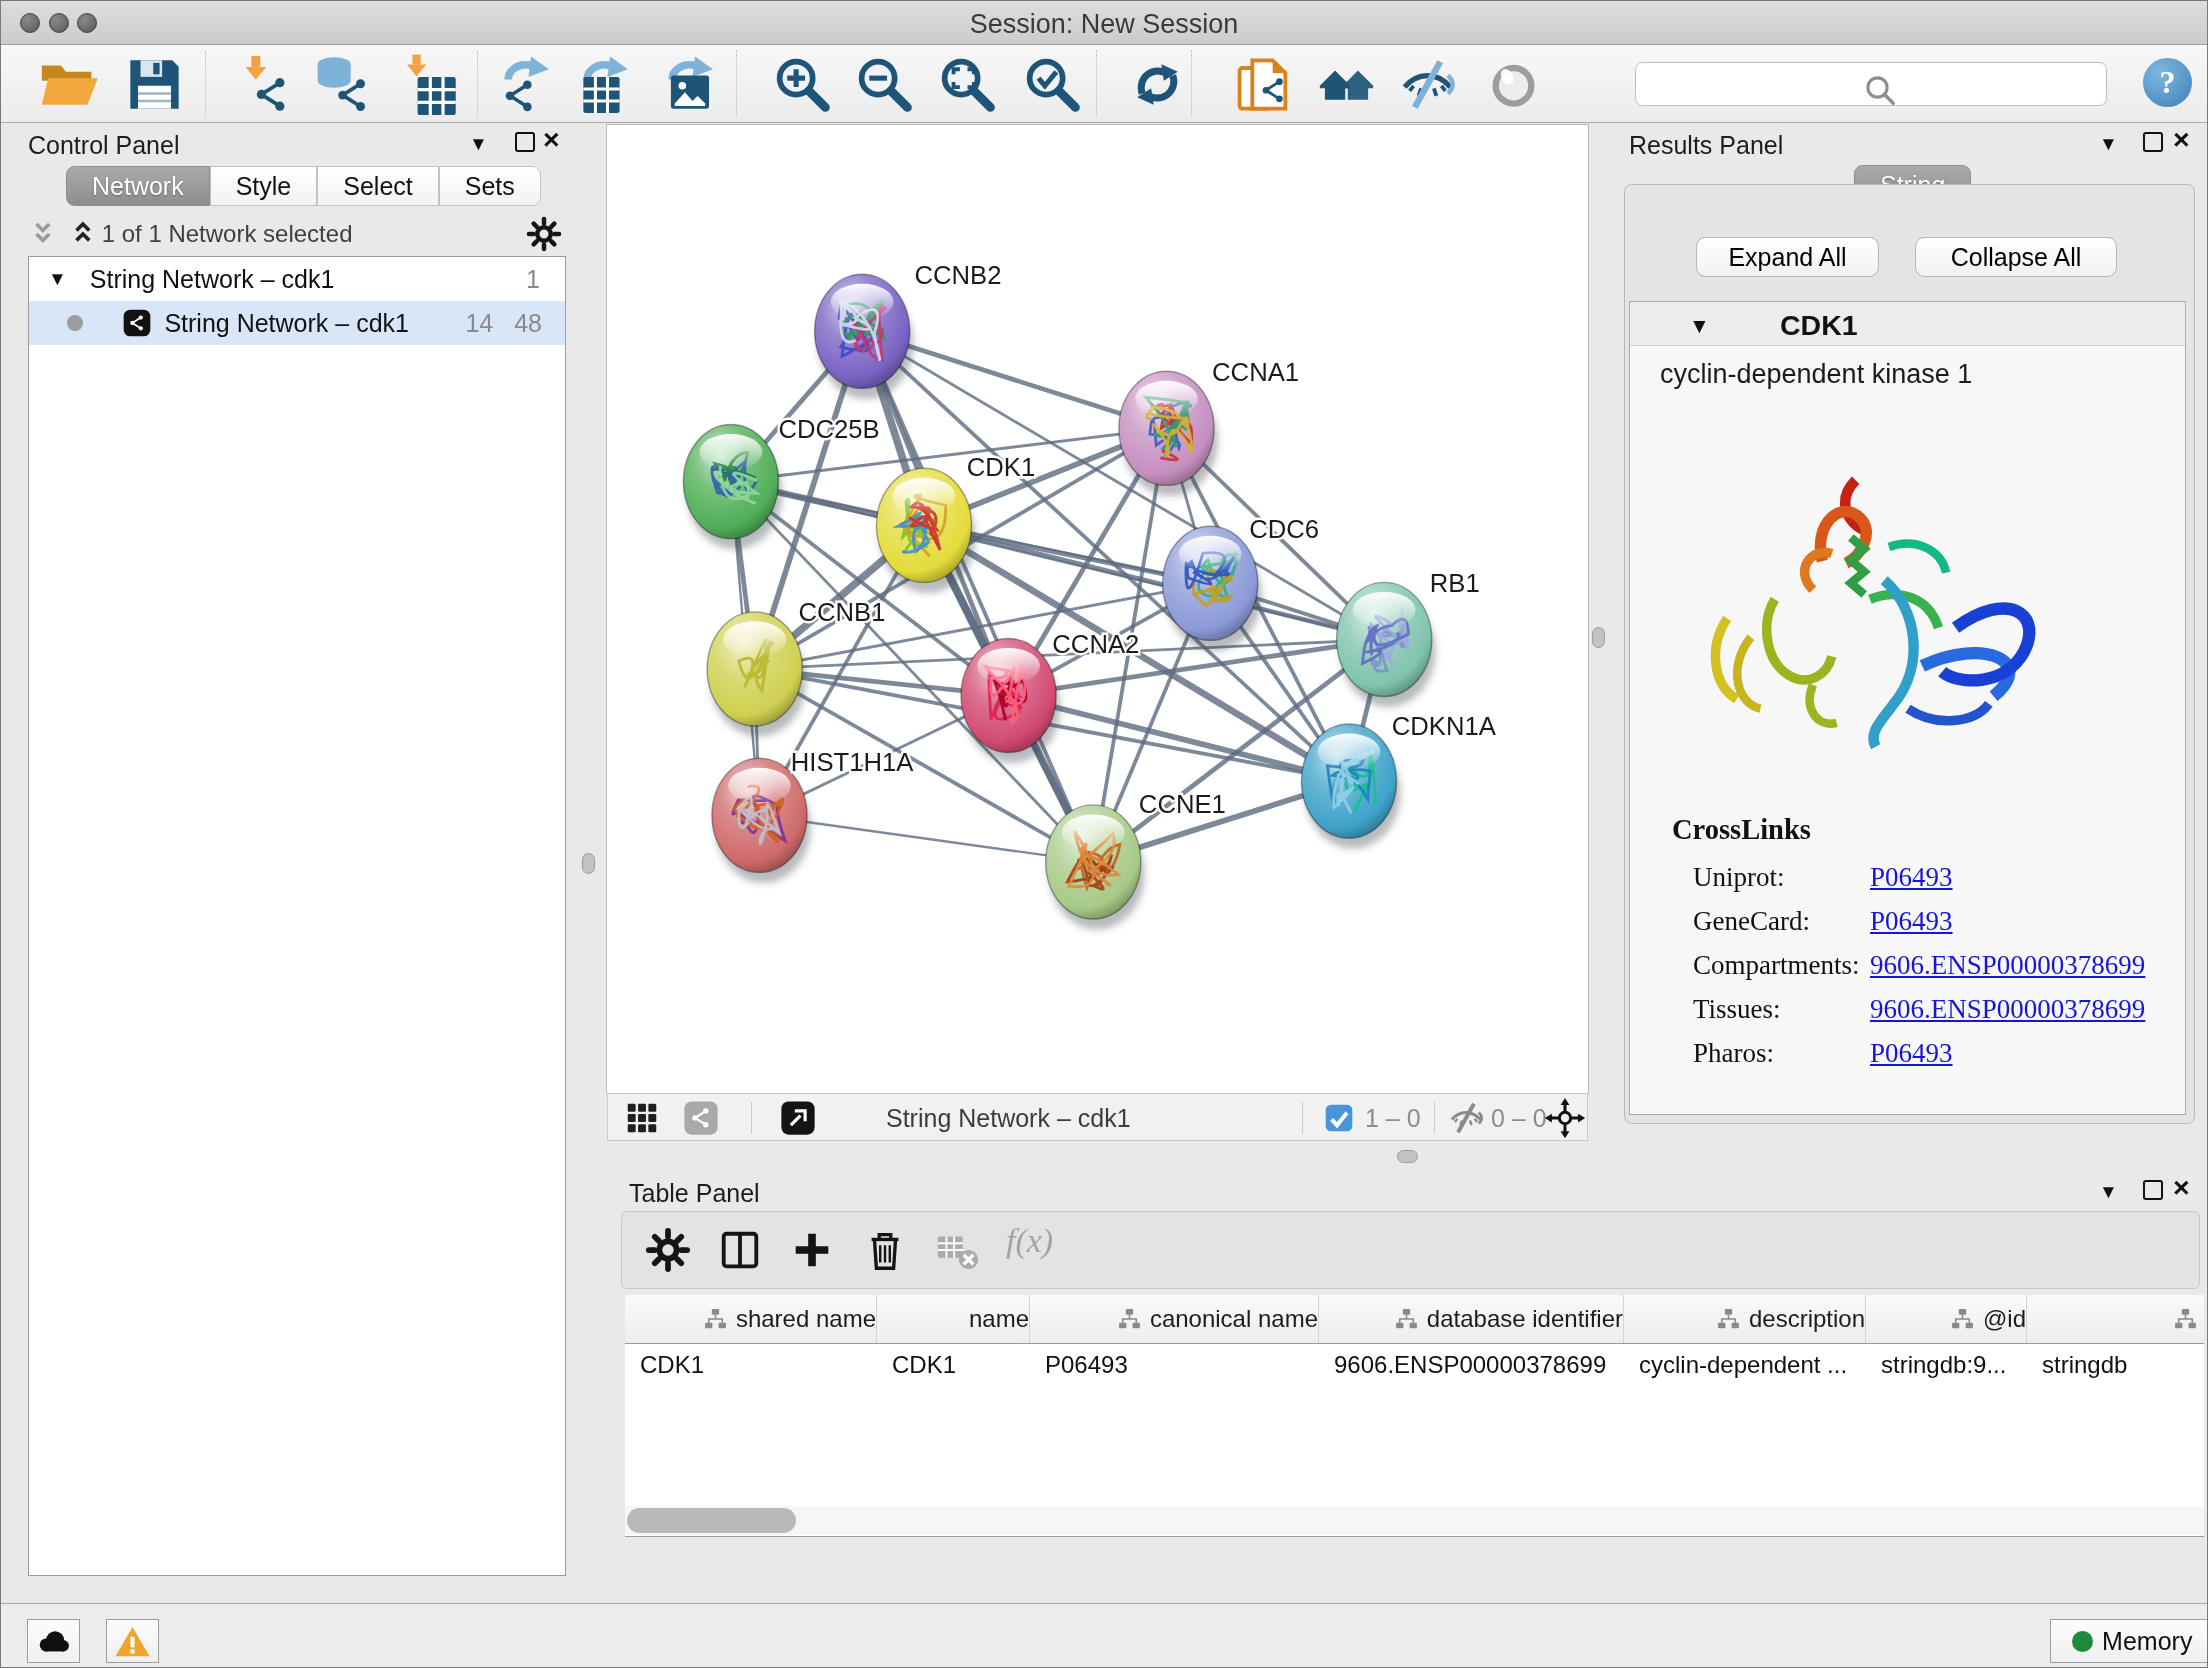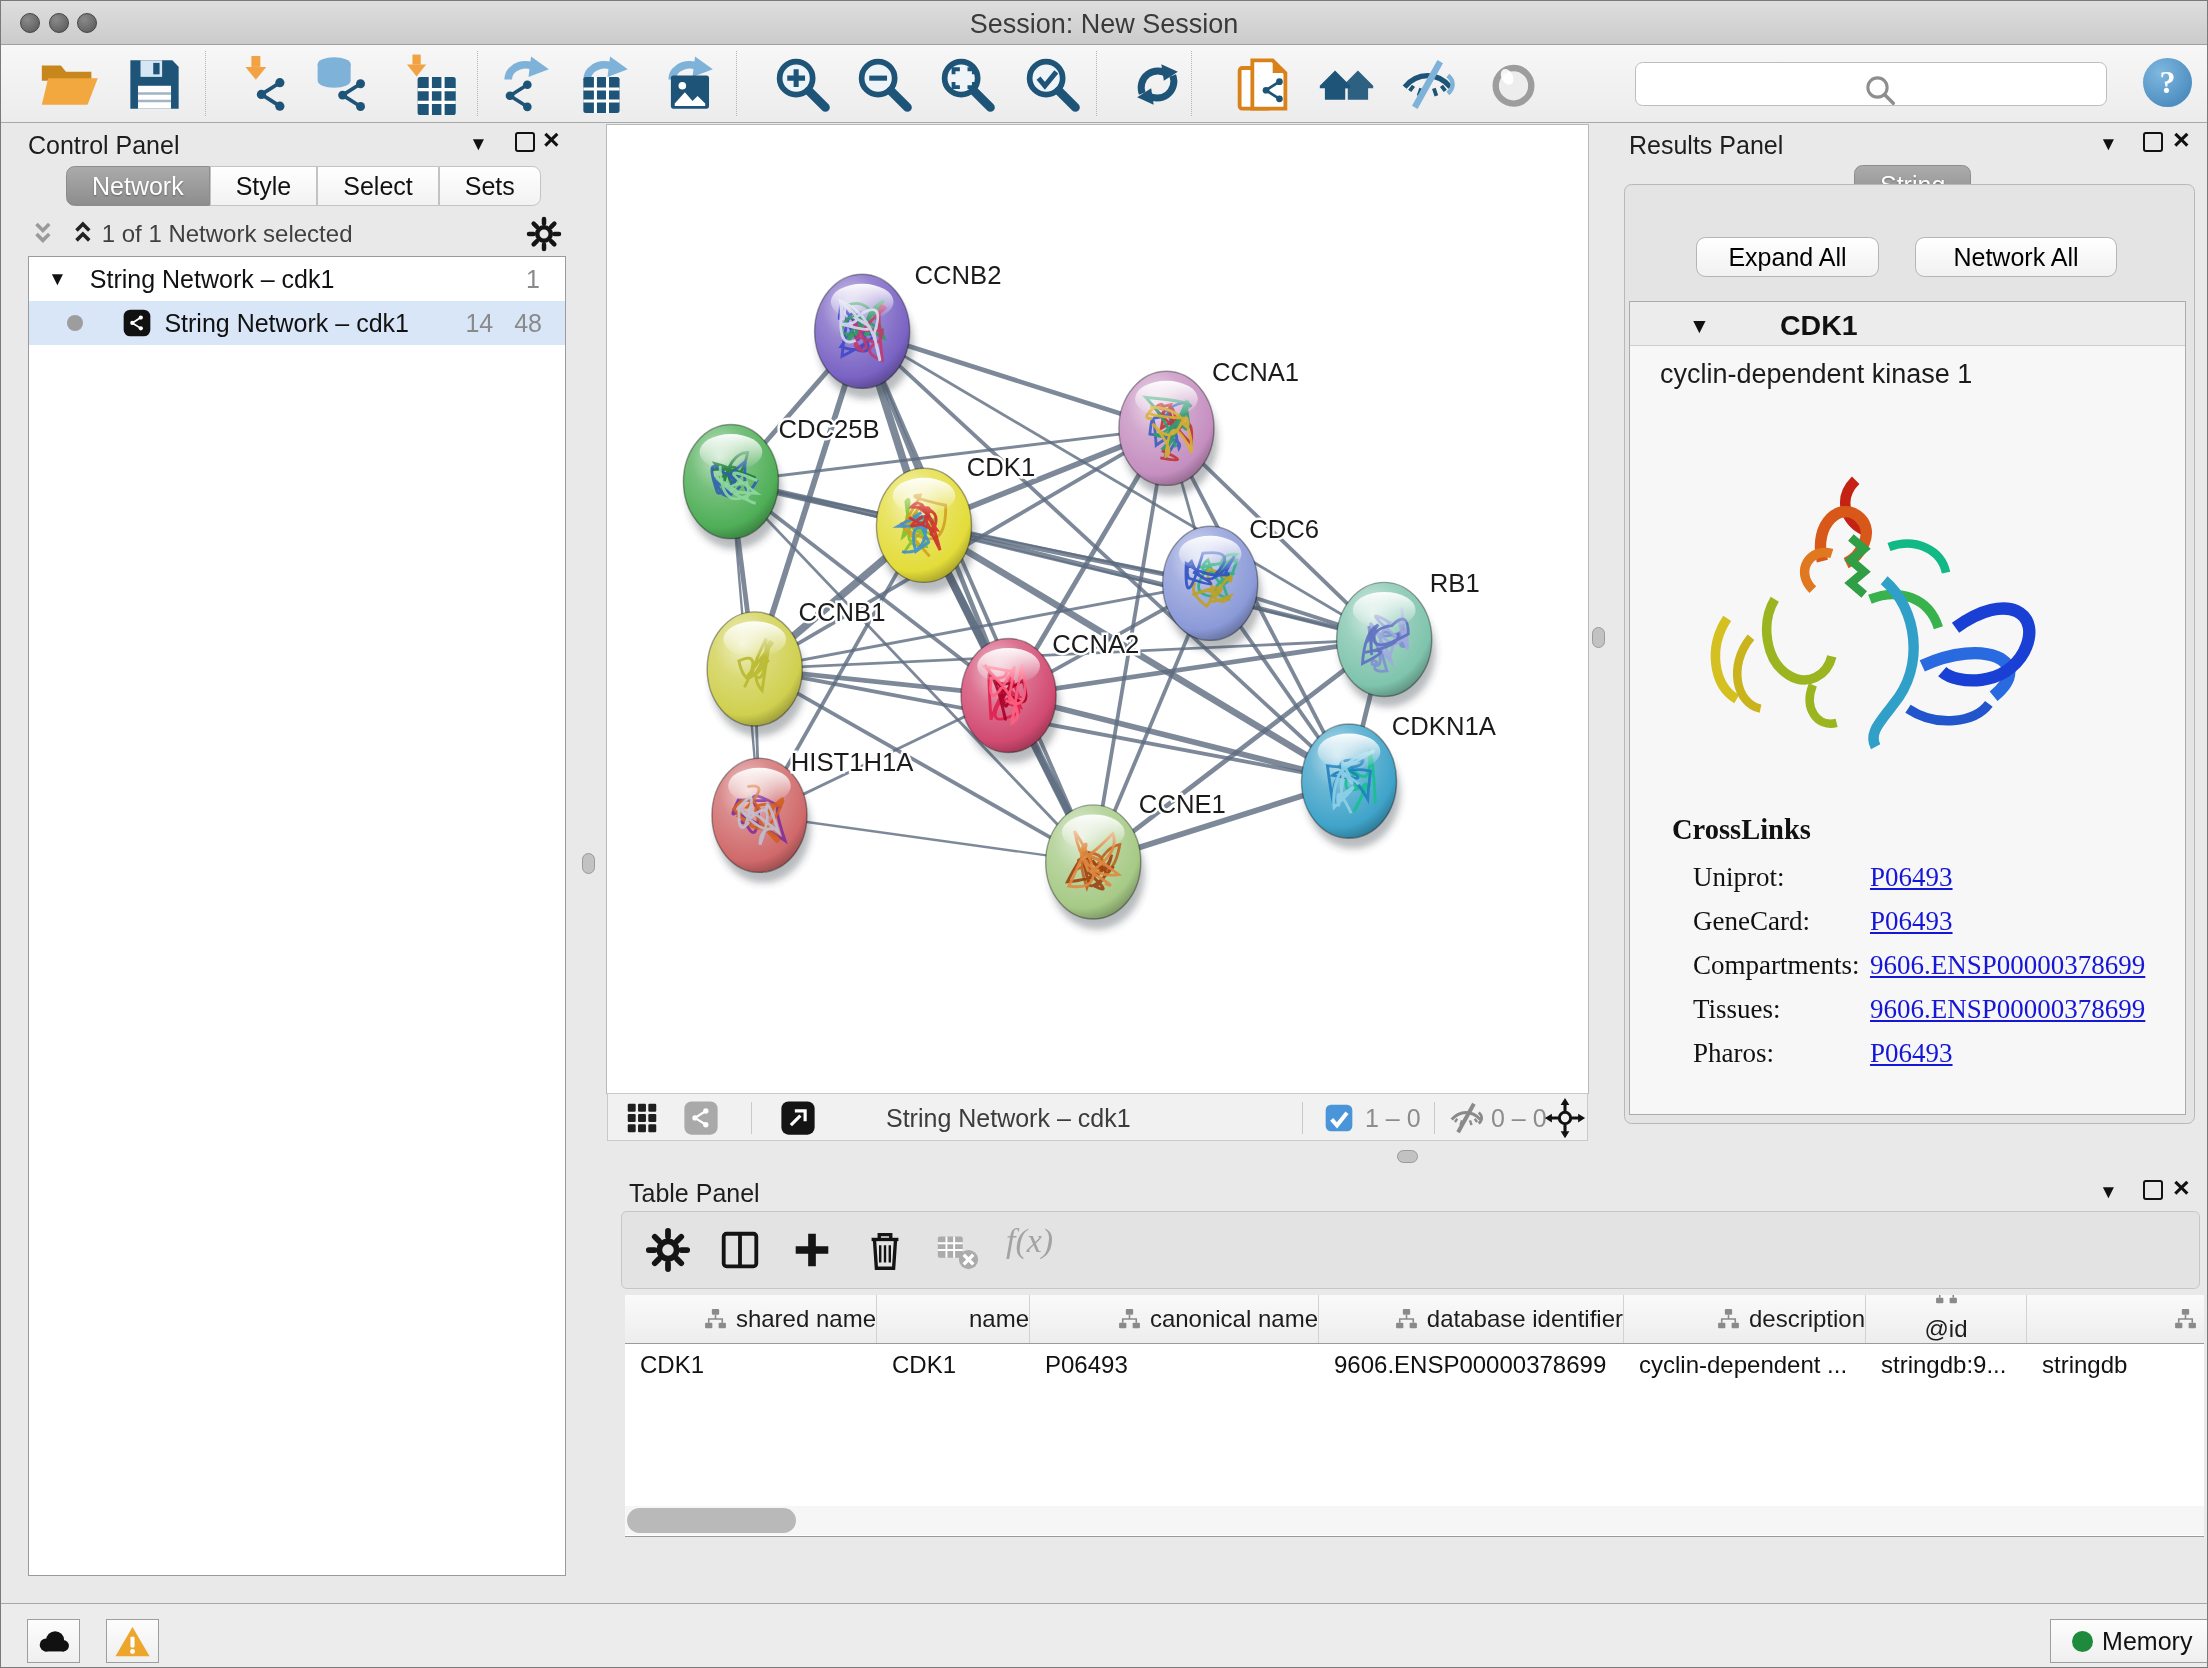--- a/index.html
+++ b/index.html
@@ -614,21 +614,21 @@
 
   <div class="abs phead" style="left:1628px;top:130px">Results Panel</div>
   <span class="picon" style="left:2098px;top:133px;font-size:19px">▼</span>
   <span class="sqicon" style="left:2142px;top:131px"></span>
   <span class="picon xicon" style="left:2172px;top:124px">×</span>
   <div class="tabrow" style="left:1853px;top:164px">
     <div class="tab active" style="border-radius:8.6px">String</div>
   </div>
   <div class="rbox"></div>
   <button class="rbtn" style="left:1695px;top:236px;width:183px">Expand All</button>
-  <button class="rbtn" style="left:1914px;top:236px;width:202px">Network All</button>
+  <button class="rbtn" style="left:1914px;top:236px;width:202px">Collapse All</button>
   <div class="rcard">
     <div class="rcardhead">
       <span class="picon" style="left:59px;top:13.3px;font-size:21px">▼</span>
       <span style="position:absolute;left:150px;top:6.7px;font-size:28.5px;font-weight:bold;color:#111">CDK1</span>
     </div>
     <div style="position:absolute;left:30px;top:57px;font-size:27px;color:#1b1b1b">cyclin-dependent kinase 1</div>
     <svg style="position:absolute;left:40px;top:145px" width="377" height="314" viewBox="0 0 396 330">
       <path d="M195 35 C175 55,185 80,205 88" fill="none" stroke="#c42313" stroke-width="11"></path>
       <path d="M160 120 C150 80,180 55,200 75 C215 90,200 115,185 122" fill="none" stroke="#d8581a" stroke-width="12"></path>
       <path d="M150 150 C130 130,148 105,170 112" fill="none" stroke="#e07820" stroke-width="10"></path>
@@ -755,21 +755,21 @@
           <span style="width:25px;height:25px;display:inline-block"><svg viewBox="0 0 48 48" style="width:100%;height:100%">
               <g fill="#8a8a8a">
                 <rect x="17" y="4" width="14" height="11" rx="2"></rect>
                 <rect x="4" y="30" width="14" height="11" rx="2"></rect>
                 <rect x="30" y="30" width="14" height="11" rx="2"></rect>
               </g>
               <path d="M24 15v8M11 30v-7h26v7" fill="none" stroke="#8a8a8a" stroke-width="3"></path>
             </svg></span>
           <span>description</span>
         </div>
-        <div class="th" style="width: 161px; flex-direction: column;">
+        <div class="th" style="width: 161px;">
           <span style="width:25px;height:25px;display:inline-block"><svg viewBox="0 0 48 48" style="width:100%;height:100%">
               <g fill="#8a8a8a">
                 <rect x="17" y="4" width="14" height="11" rx="2"></rect>
                 <rect x="4" y="30" width="14" height="11" rx="2"></rect>
                 <rect x="30" y="30" width="14" height="11" rx="2"></rect>
               </g>
               <path d="M24 15v8M11 30v-7h26v7" fill="none" stroke="#8a8a8a" stroke-width="3"></path>
             </svg></span>
           <span>@id</span>
         </div>

